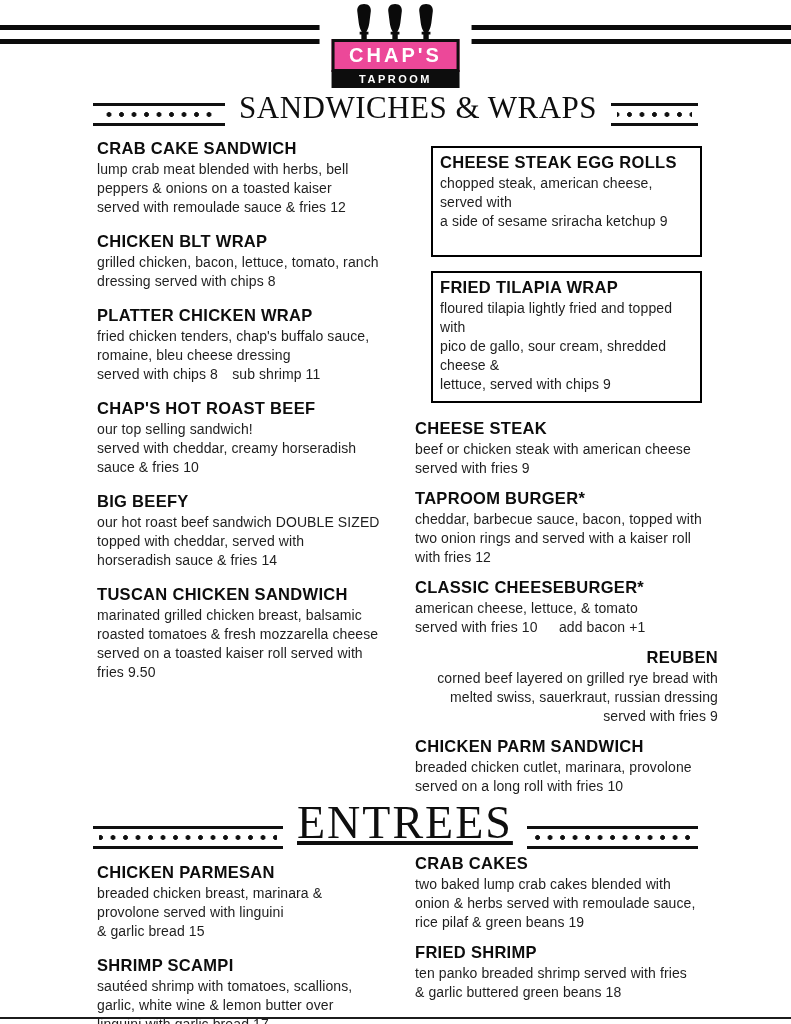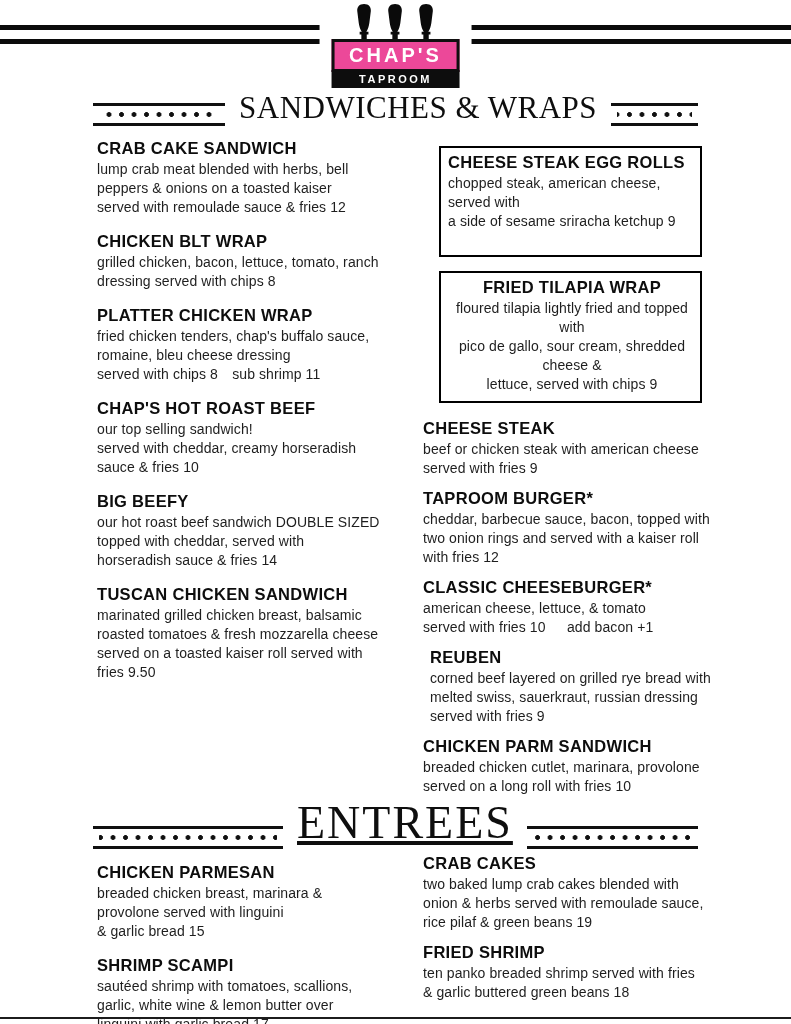--- a/index.html
+++ b/index.html
@@ -41,38 +41,38 @@
     background-image: radial-gradient(circle, #101010 2.1px, rgba(0,0,0,0) 2.7px);
     background-size:12.5px 7px; background-repeat:repeat-x; background-position:center;
   }
   .section-title {
     font-family:"Liberation Serif", serif; font-weight:400;
     margin:0; white-space:nowrap; color:#0e0e0e;
   }
   .section-title.sandwiches { font-size:31px; letter-spacing:0.5px; }
   .section-title.entrees { font-size:46px; letter-spacing:2px;text-decoration:underline; }
   
-  .cols { display:flex; margin:0 73px 0 97px; gap:26px; }
+  .cols { display:flex; margin:0 73px 0 97px; gap:18px; }
   .col-left  { width:300px; flex:0 0 auto; padding-top:9px; }
   .col-right { flex:1; min-width:0; }
   .item { margin:0 0 15px; }
   .col-right .item { margin-bottom:11px; }
   .iname {
     font-size:16.5px; font-weight:bold; letter-spacing:0.3px;
     line-height:19px; margin:0 0 2px; color:#0d0d0d;
   }
   .idesc {
     font-size:14px; line-height:19px; margin:0; color:#1e1e1e;
     white-space:pre-line; letter-spacing:0.1px;
   }
   .boxed { border:2.5px solid #000; padding:5px 4px 5px 7px; margin:16px; }
   .boxed.first { padding-bottom:24px; }
-  .boxed.second { margin-top:-2.5px; padding-bottom:7px;text-align:center; }
+  .boxed.second { margin-top:-2.5px; padding-bottom:7px; }
   .after-boxes { margin-top:8px; }
-  .indent { padding-left:7px; }
+  .indent { padding-left:7px;text-align:right; }
   
   .featured { text-align:center; margin-top:9px; }
   .featured .iname { font-size:13px;text-decoration:underline; }
   .bottom-rule { position:absolute; left:0; right:0; bottom:5px; height:2.5px; background:#1c1c1c; }
 </style>
 </head>
 <body>
 
 <div class="page">
 

